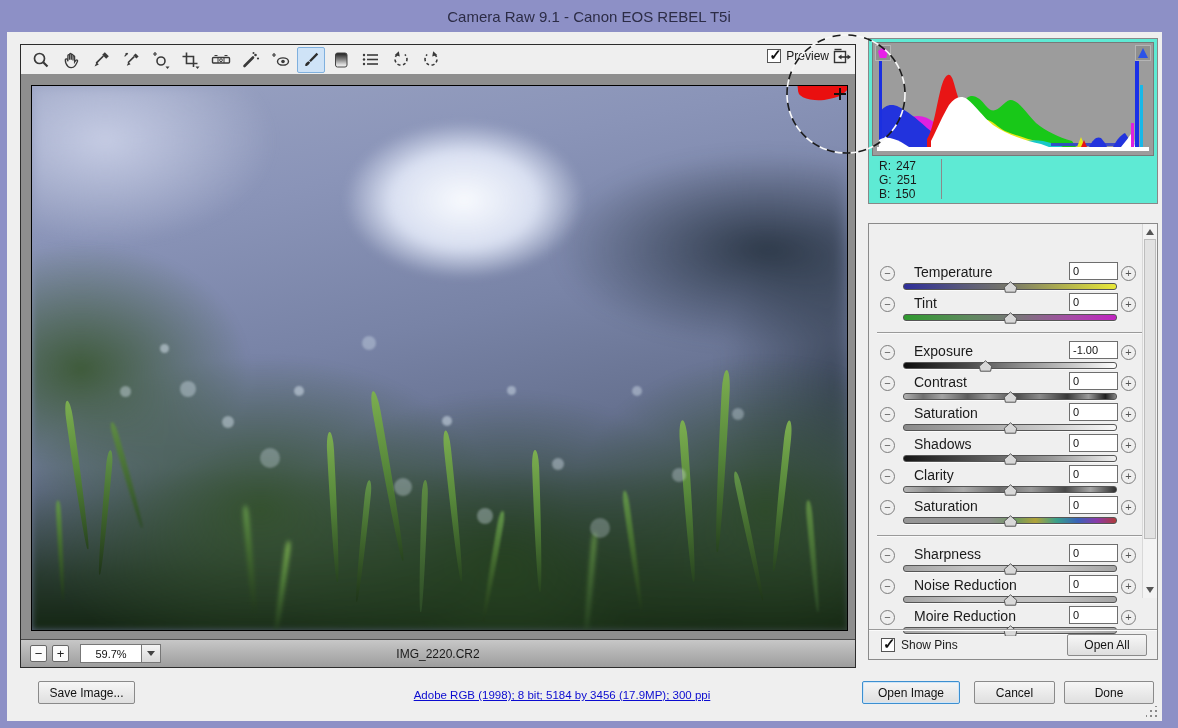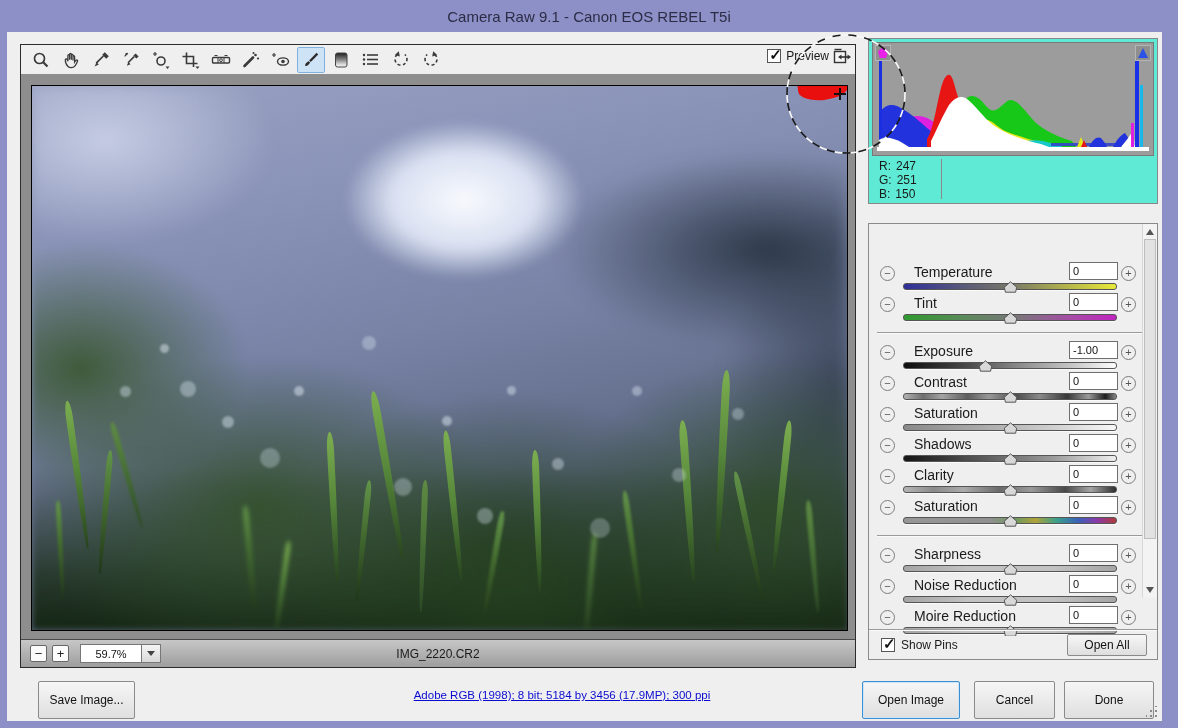--- a/index.html
+++ b/index.html
@@ -118,21 +118,21 @@
   #scroll-up{top:5px;border-bottom:6px solid #555;}
   #scroll-down{bottom:5px;border-top:6px solid #555;}
   #scroll-thumb{position:absolute;left:1px;top:15px;width:12px;height:300px;background:#e2e2e2;border:1px solid #bdbdbd;box-sizing:border-box;}
   
   #pins-row{position:absolute;left:0;right:0;bottom:0;height:30px;border-top:1px solid #9a9a9a;box-shadow:0 1px 0 #fbfbfb inset;
      display:flex;align-items:center;padding:0 10px 0 12px;box-sizing:border-box;}
   #pins-row .cb-label{margin-left:6px;}
   #clear-all{margin-left:auto;width:78px;height:20px;border:1px solid #8a8a8a;border-radius:2px;
      background:linear-gradient(#f7f7f7,#dedede);font-size:12px;color:#111;display:flex;align-items:center;justify-content:center;}
   
-  .fbtn{position:absolute;top:649px;height:38px;border:1px solid #8a8a8a;border-radius:2px;
+  .fbtn{position:absolute;top:649px;height:23px;border:1px solid #8a8a8a;border-radius:2px;
      background:linear-gradient(#f6f6f6,#dfdfdf);font-size:12px;color:#111;
      display:flex;align-items:center;justify-content:center;box-sizing:border-box;}
   #save-btn{left:31px;width:97px;}
   #open-btn{left:855px;width:98px;border:1px solid #3c8fd0;box-shadow:0 0 0 1px #cfe5f7 inset;}
   #cancel-btn{left:967px;width:81px;}
   #done-btn{left:1057px;width:90px;}
   #workflow-link-wrap{position:absolute;top:653px;left:135px;width:840px;text-align:center;}
   #workflow-link{font-size:11.5px;color:#0b0bd0;text-decoration:underline;}
   #resize-grip{position:absolute;right:4px;bottom:3px;width:12px;height:12px;
      background:

